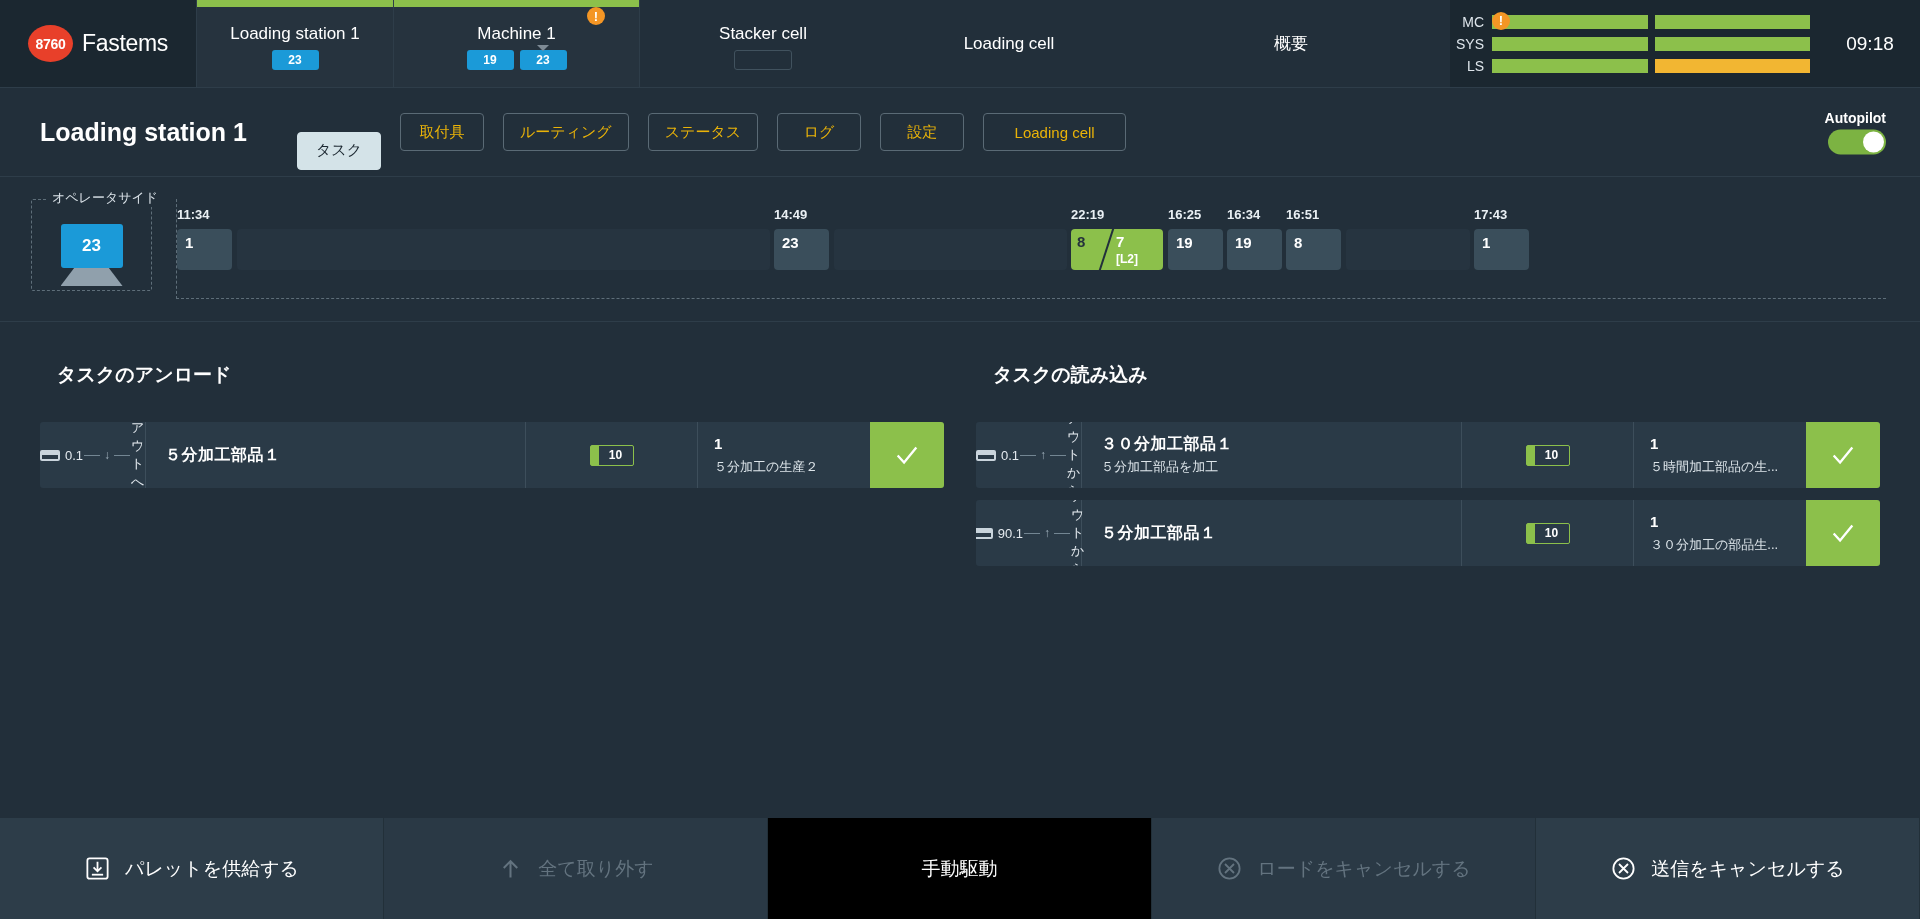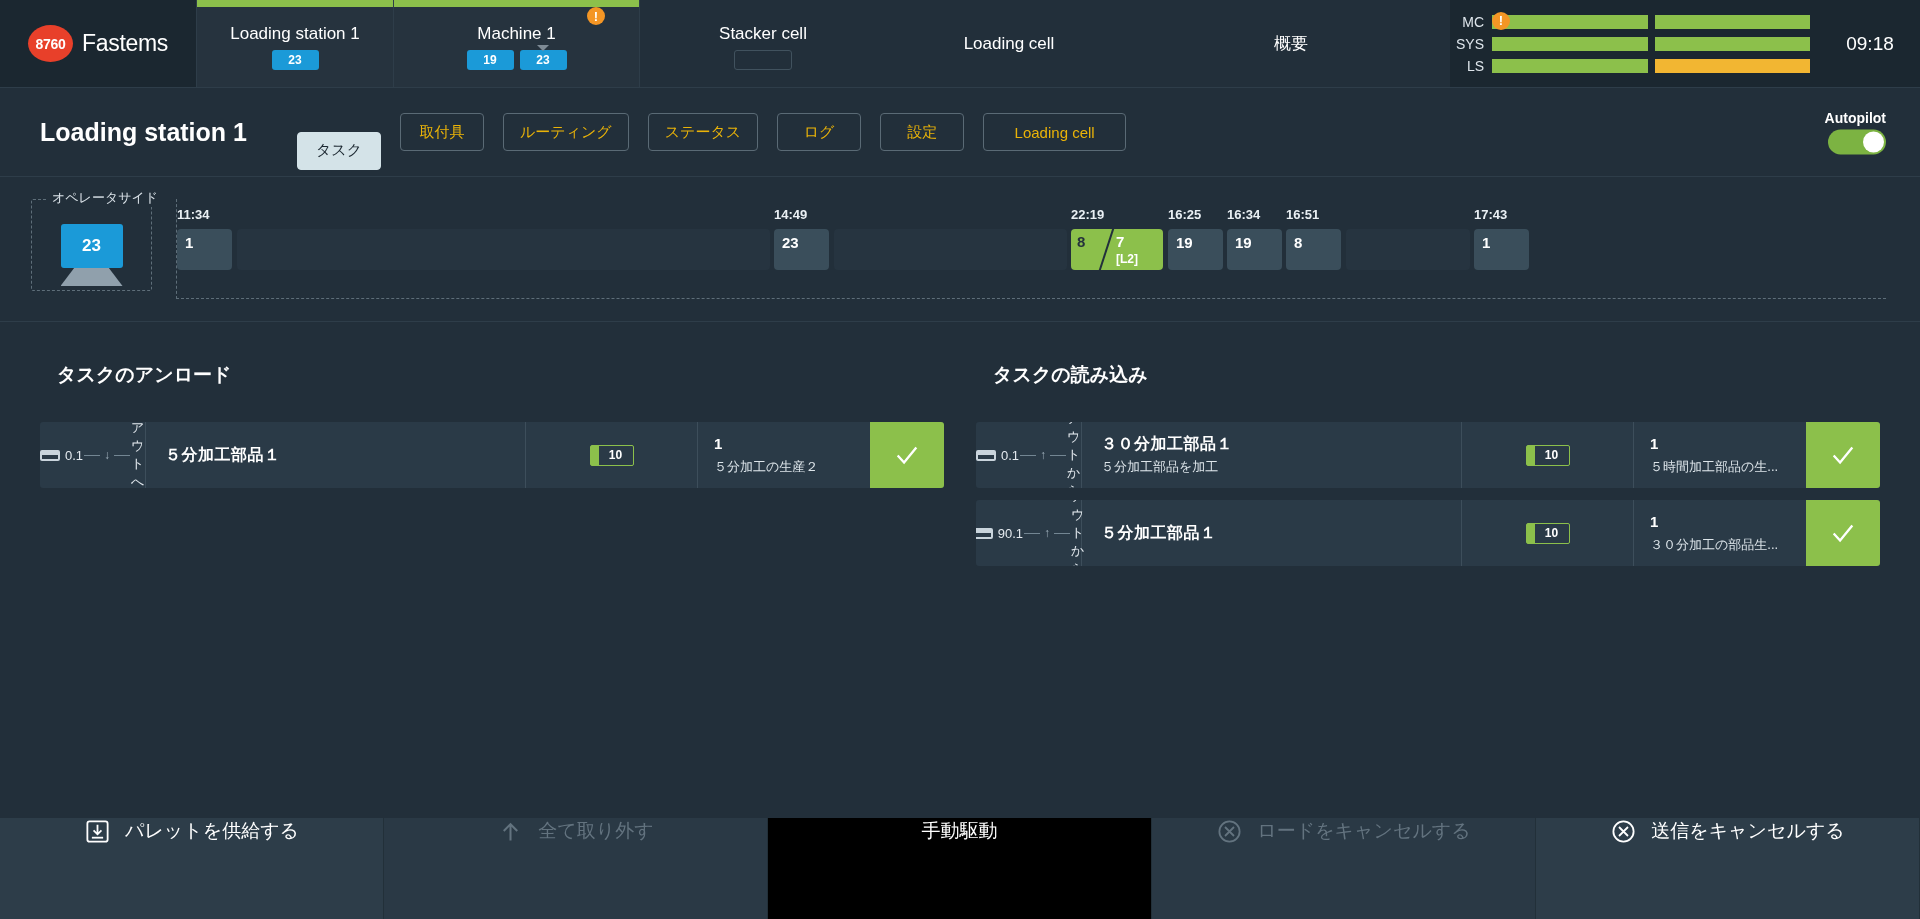--- a/index.html
+++ b/index.html
@@ -234,21 +234,21 @@
     display: flex; align-items: center; justify-content: center; cursor: pointer;
   }
   .c-ok svg { width: 28px; height: 28px; }
 
   
   .bottombar {
     position: absolute; left: 0; right: 0; bottom: 0; height: 101px;
     display: flex;
   }
   .bb {
-    flex: 1; display: flex; align-items: flex-start; justify-content: center;
+    flex: 1; display: flex; align-items: center; justify-content: center;
     gap: 14px; background: #2d3d49; color: #fff; font-size: 19px;
     cursor: pointer; border-right: 1px solid #223039; font-family: Liberation Serif, serif;
   }
   .bb.dim { color: #63737f; background: #2a3945; }
   .bb.black { background: #000; }
   .bb-icon { display: flex; align-items: center; }
   .bb-icon svg { width: 27px; height: 27px; }
 </style>
 </head>
 <body>

